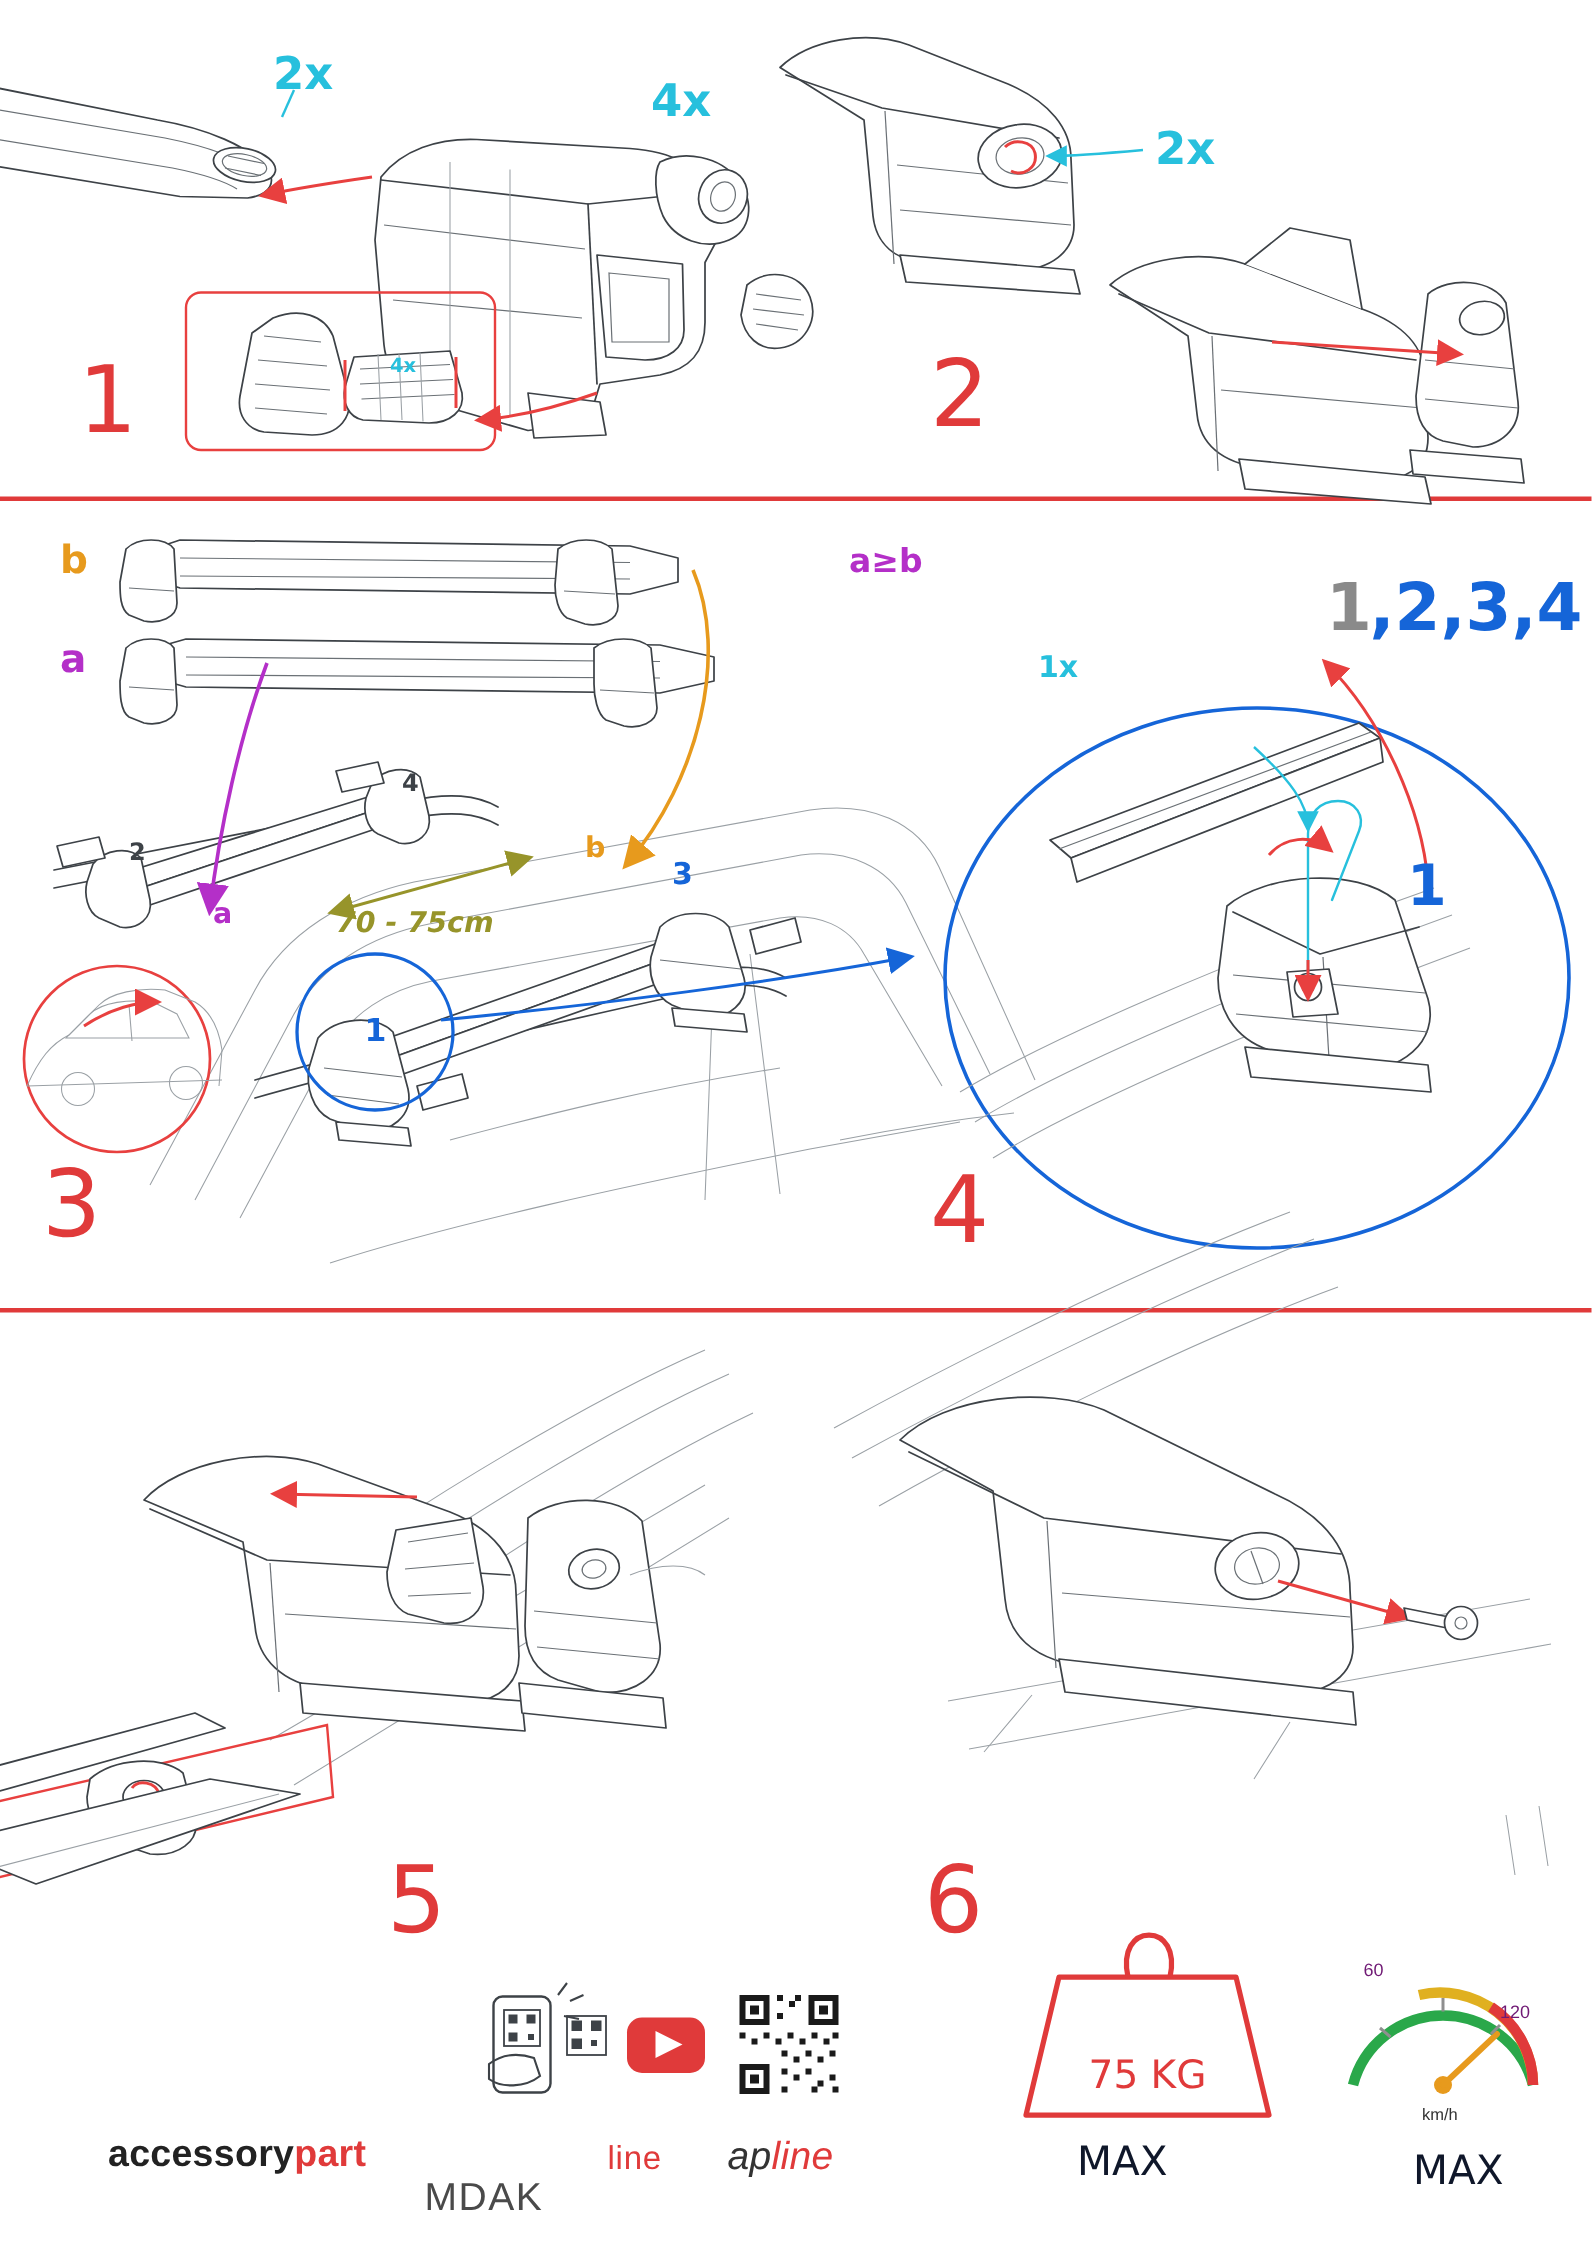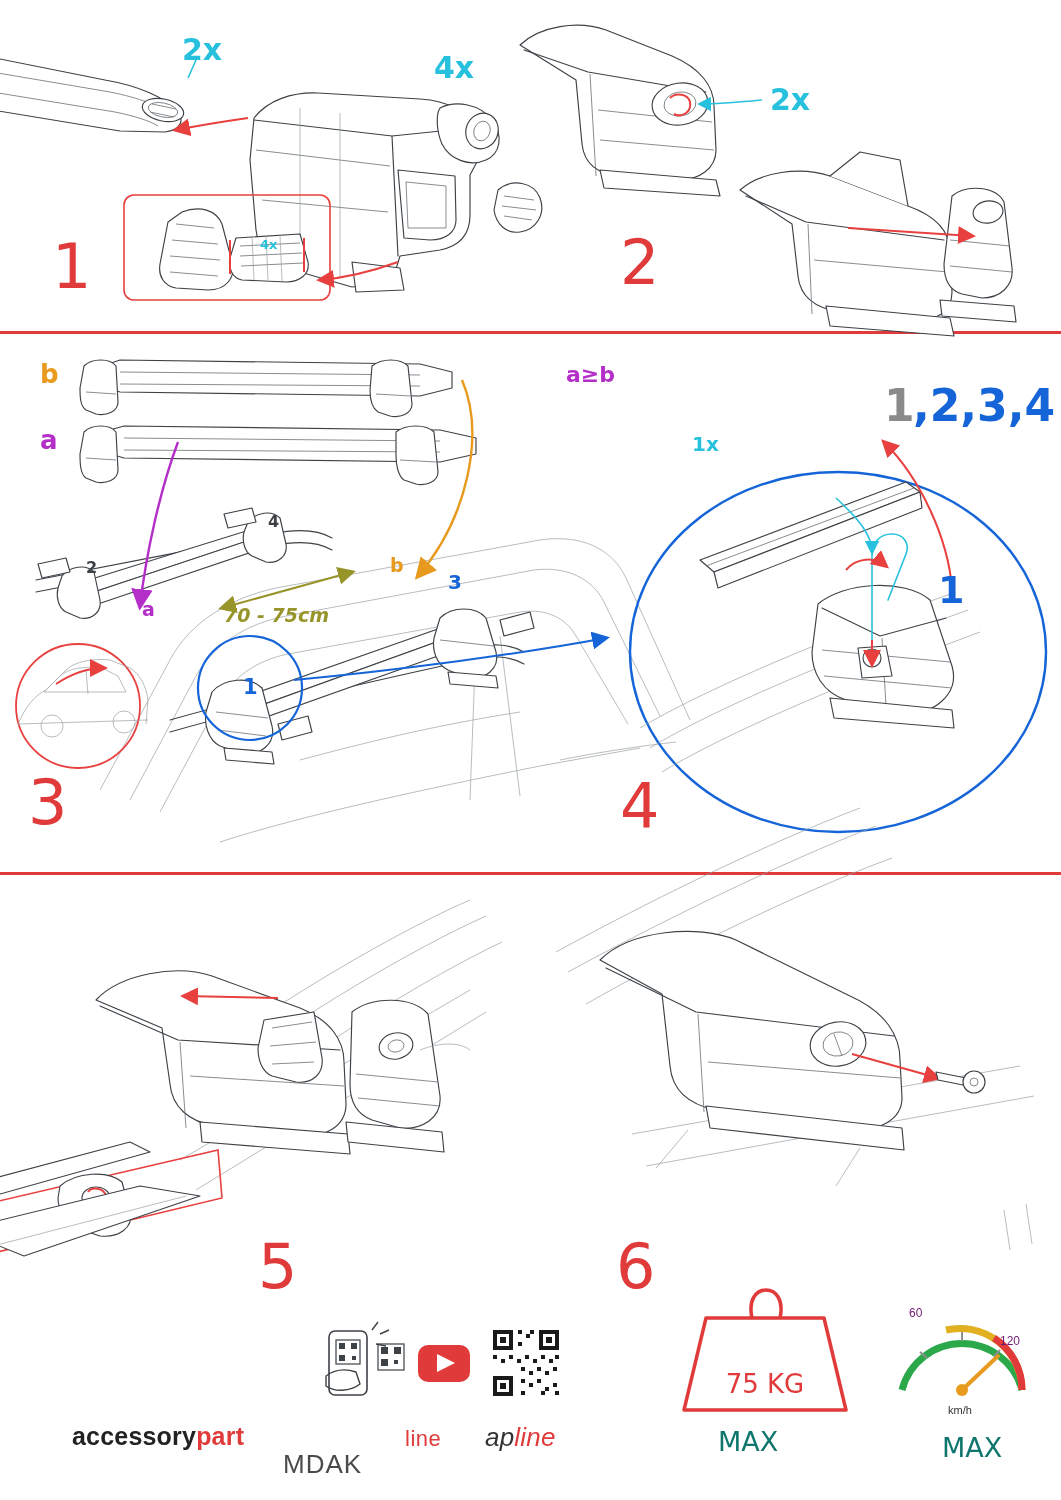--- a/index.html
+++ b/index.html
@@ -132,21 +132,21 @@
     text-align: center;
     font-family: "DejaVu Sans", sans-serif;
     font-size: 26px;
     font-weight: normal;
     color: #e03a3a;
   }
   .max-label {
     position: absolute;
     font-family: "DejaVu Sans", sans-serif;
     font-size: 27px;
-    color: #0f766e;
+    color: #0f172a;
   }
   #max1 { left: 718px; top: 1426px; }
   #max2 { left: 942px; top: 1432px; }
   .kmh {
     position: absolute;
     left: 948px;
     top: 1404px;
     font-size: 11px;
     color: #333;
   }

